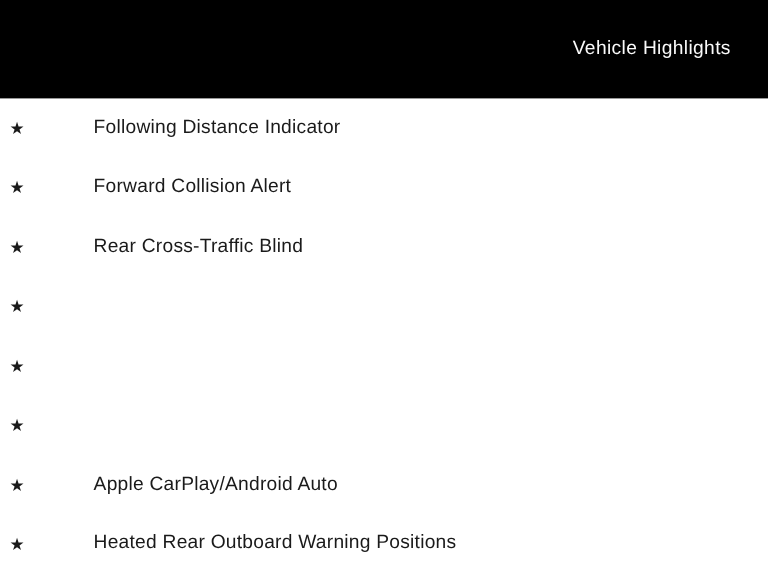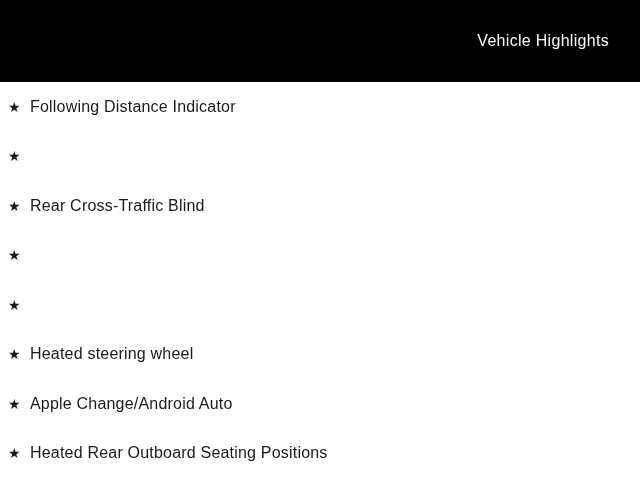--- a/index.html
+++ b/index.html
@@ -44,56 +44,57 @@
     width:22px;flex:0 0 22px;
     font-size:14px;line-height:1;
     color:var(--item-text);
     text-align:left;
   }
   .label{
     font-size:16px;
     letter-spacing:0.2px;
     color:var(--item-text);
     white-space:nowrap;
+    margin-left:48px;
   }
 </style>
 </head>
 <body>
 
 <div class="page">
 
   <div class="header">
     <span class="header-title">Vehicle Highlights</span>
   </div>
 
   <ul class="highlight-list">
     <li class="highlight-item">
       <span class="star">★</span>
       <span class="label">Following Distance Indicator</span>
     </li>
     <li class="highlight-item">
       <span class="star">★</span>
+      <span class="label">Forward Collision Alert</span>
     </li>
     <li class="highlight-item">
       <span class="star">★</span>
       <span class="label">Rear Cross-Traffic Blind</span>
     </li>
     <li class="highlight-item">
       <span class="star">★</span>
     </li>
     <li class="highlight-item">
       <span class="star">★</span>
     </li>
     <li class="highlight-item">
       <span class="star">★</span>
-      <span class="label">Heated steering wheel</span>
     </li>
     <li class="highlight-item">
       <span class="star">★</span>
-      <span class="label">Apple Change/Android Auto</span>
+      <span class="label">Apple CarPlay/Android Auto</span>
     </li>
     <li class="highlight-item">
       <span class="star">★</span>
-      <span class="label">Heated Rear Outboard Seating Positions</span>
+      <span class="label">Heated Rear Outboard Warning Positions</span>
     </li>
   </ul>
 
 </div>
 
 </body></html>

